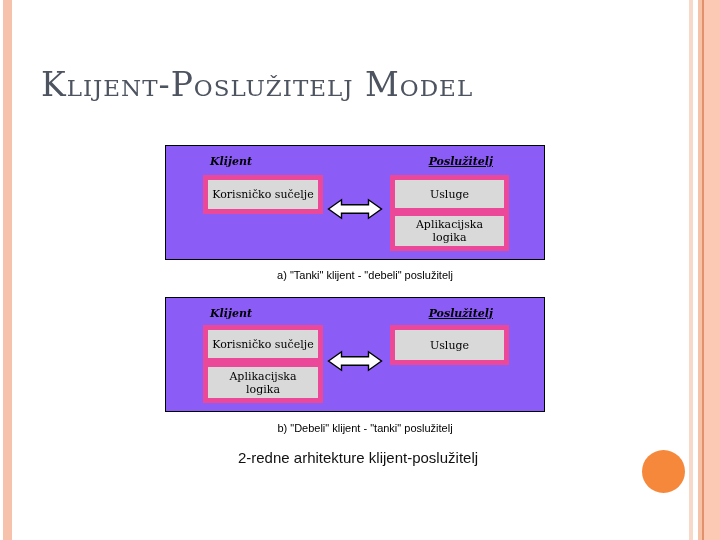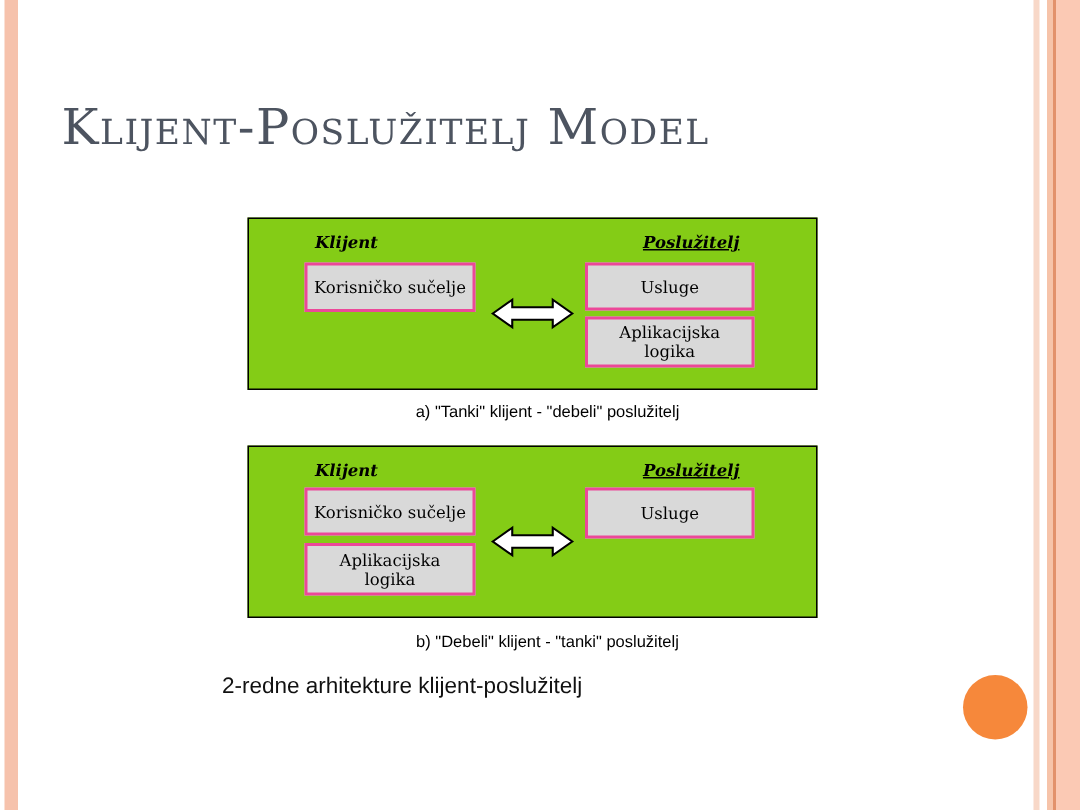--- a/index.html
+++ b/index.html
@@ -17,47 +17,47 @@
        background:#f6883b;}
 
   
   .title{position:absolute;left:41px;top:66px;margin:0;
          font-family:"DejaVu Serif",serif;font-weight:400;
          font-variant:small-caps;font-size:33px;line-height:38px;
          letter-spacing:1px;color:#4d5460;white-space:nowrap;}
 
   
   .diagram{position:absolute;left:165px;width:378px;height:113px;
-           border:1.5px solid #000;background:#84cc16;}
+           border:1.5px solid #000;background:#8b5cf6;}
   .d-a{top:145px;}
   .d-b{top:297px;}
   .lbl{position:absolute;font-family:"DejaVu Serif",serif;font-style:italic;
        font-weight:700;font-size:11px;color:#000;white-space:nowrap;}
   .lbl-client{left:44px;top:9px;}
   .lbl-server{right:51px;top:9px;text-decoration:underline;}
-  .gbox{position:absolute;background:#d9d9d9;border:2px solid #ec4899;
+  .gbox{position:absolute;background:#d9d9d9;border:5px solid #ec4899;
         display:flex;align-items:center;justify-content:center;text-align:center;
         font-family:"DejaVu Serif",serif;font-size:11px;line-height:13px;color:#000;}
   
   .d-a .box-ui{left:37px;top:29px;width:110px;height:29px;}
   .d-a .box-srv{left:224px;top:29px;width:109px;height:28px;}
   .d-a .box-logic{left:224px;top:65px;width:109px;height:30px;}
   
   .d-b .box-ui{left:37px;top:27px;width:110px;height:28px;}
   .d-b .box-logic{left:37px;top:64px;width:110px;height:31px;}
   .d-b .box-srv{left:224px;top:27px;width:109px;height:30px;}
   .arrow{position:absolute;left:161px;top:52px;width:56px;height:22px;}
 
   
   .caption{position:absolute;left:165px;width:400px;text-align:center;
            font-family:"Liberation Sans",sans-serif;font-size:11px;color:#000;
            white-space:nowrap;}
   .cap-a{top:269px;}
   .cap-b{top:422px;}
-  .footer{position:absolute;left:148px;top:449px;width:420px;
+  .footer{position:absolute;left:148px;top:449px;width:420px;text-align:center;
           font-family:"Liberation Sans",sans-serif;font-size:15px;color:#111;
           white-space:nowrap;}
 </style>
 </head>
 <body>
 
 <div class="slide">
 
   <div class="bar-left"></div>
   <div class="stripe-a"></div>

